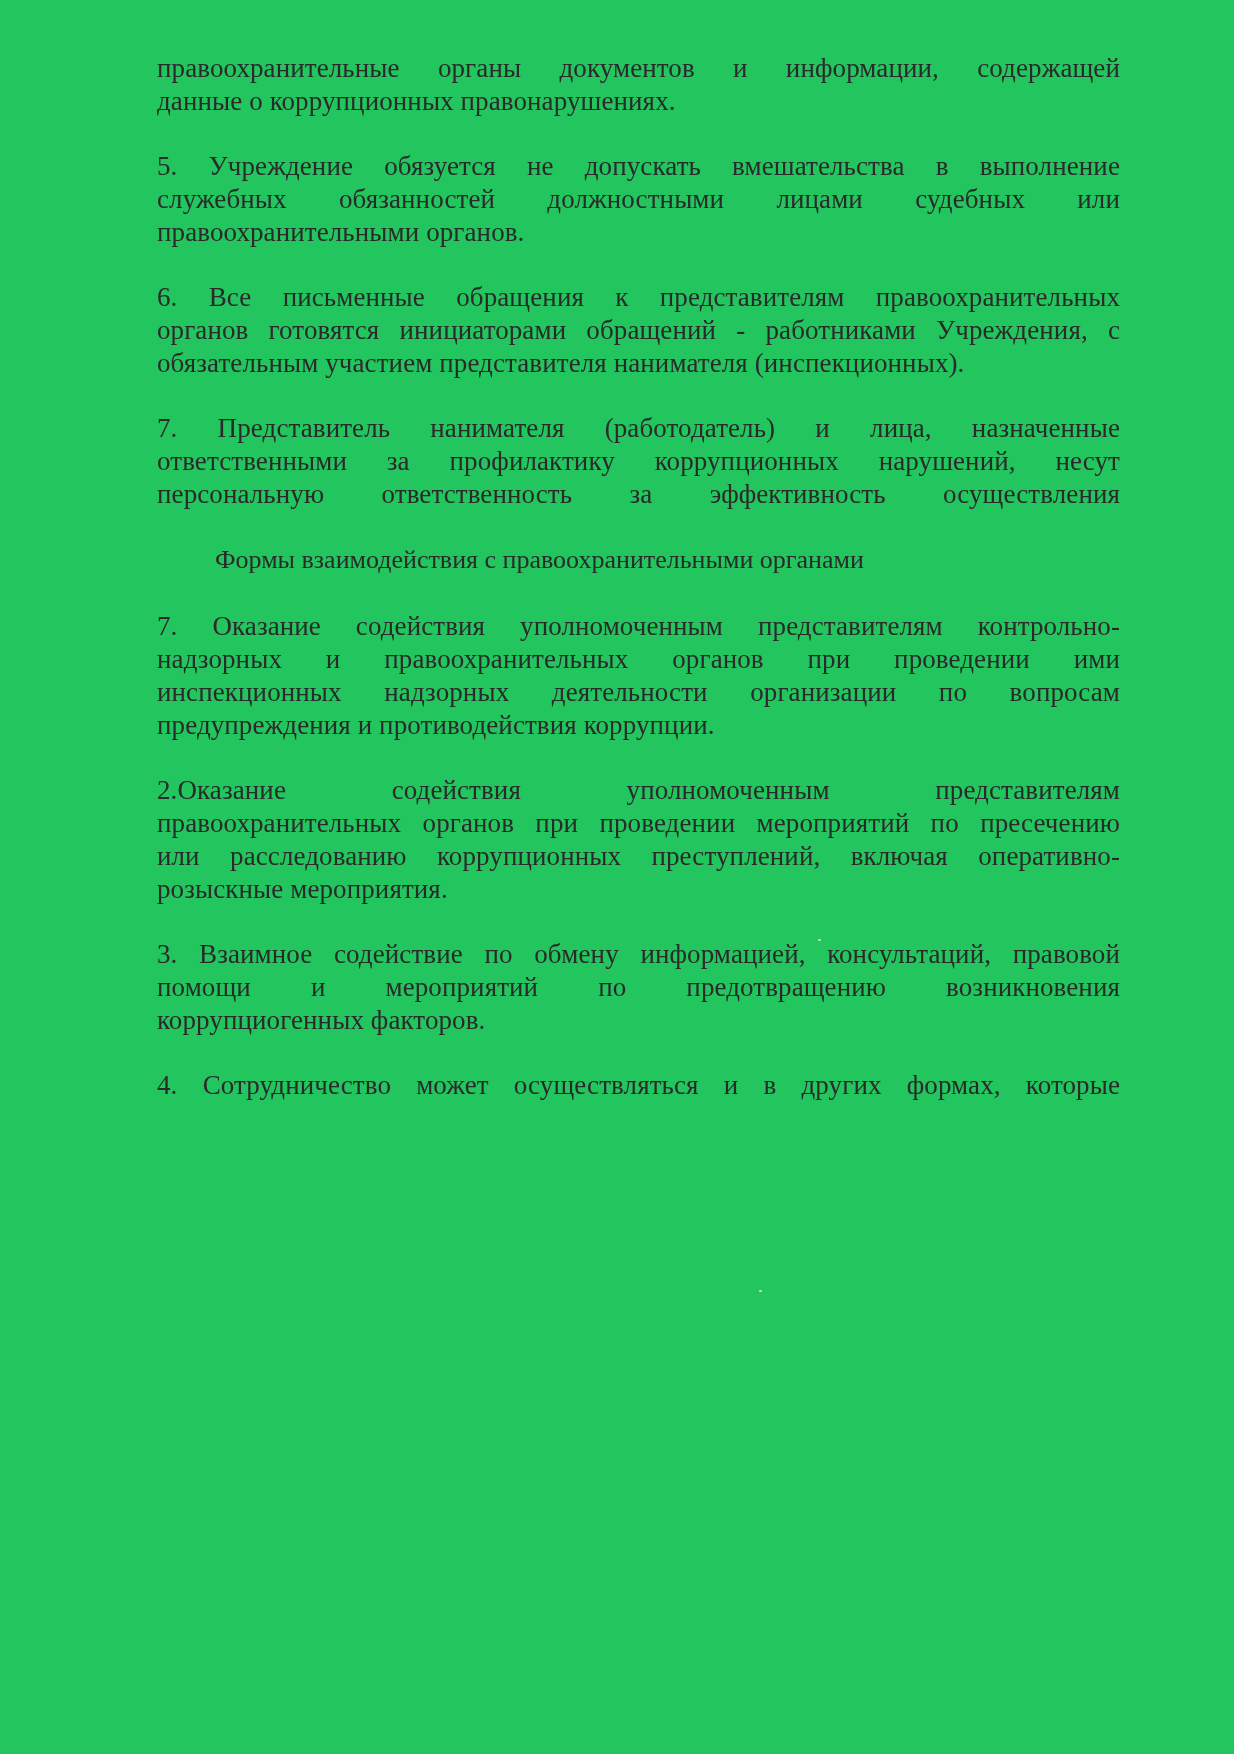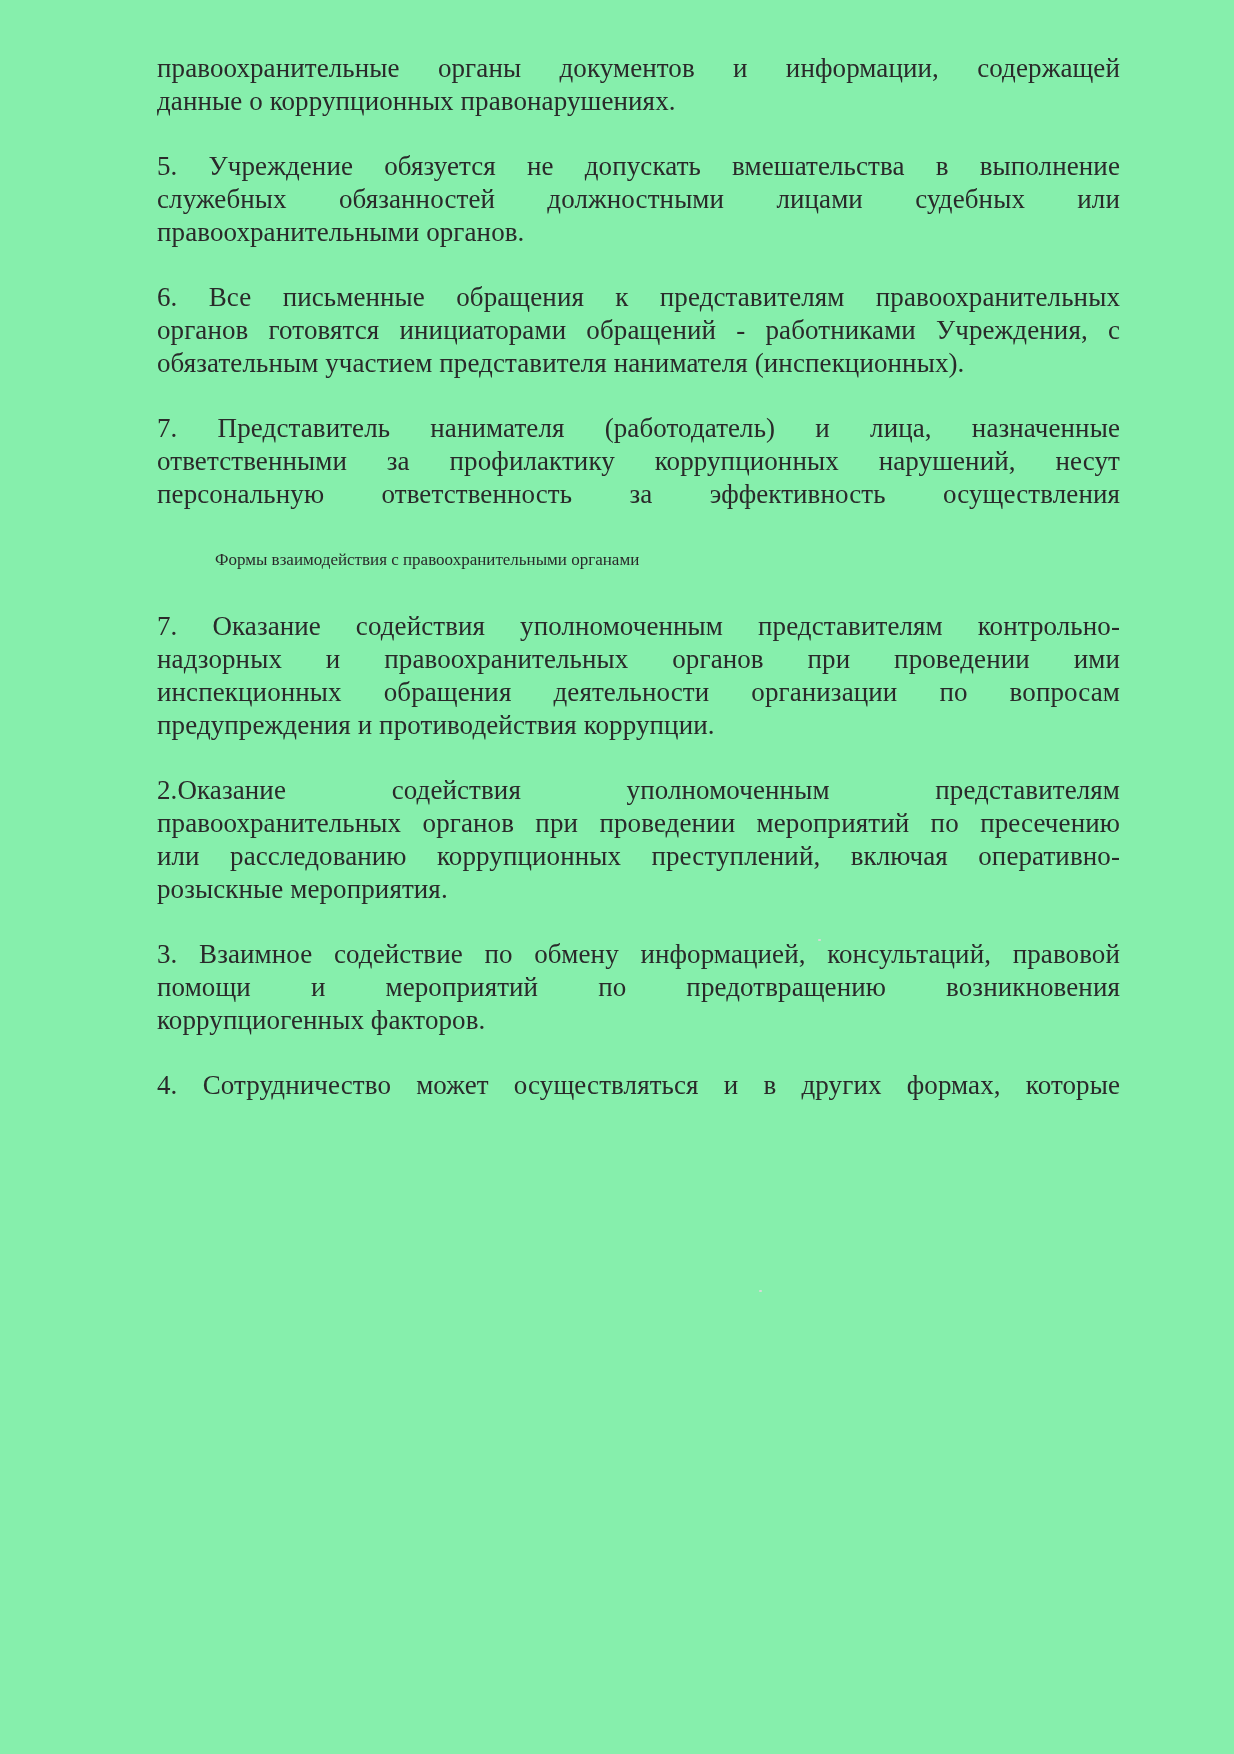--- a/index.html
+++ b/index.html
@@ -13,38 +13,38 @@
       position: relative;
       overflow: hidden;
       font-family: "Liberation Serif", "DejaVu Serif", serif;
       color: #2a2a2a;
     }
     .page {
       position: absolute;
       left: 0; top: 0;
       width: 1234px;
       height: 1754px;
-      background: #86efac;
+      background: #22c55e;
     }
     .content {
       position: absolute;
       left: 157px;
       top: 52px;
       width: 963px;
     }
     .para {
       font-size: 27px;
       line-height: 33px;
       text-align: justify;
       text-align-last: left;
       margin: 0 0 32px 0;
       letter-spacing: 0.1px;
     }
     .heading {
-      font-size: 17px;
+      font-size: 26px;
       line-height: 33px;
       margin: 4px 0 34px 0;
       padding-left: 58px;
       text-align: left;
     }
     .line {
       display: block;
       text-align: justify;
       text-align-last: justify;
     }
@@ -86,21 +86,21 @@
       <span class="line">7. Представитель нанимателя (работодатель) и лица, назначенные</span>
       <span class="line">ответственными за профилактику коррупционных нарушений, несут</span>
       <span class="line">персональную ответственность за эффективность осуществления</span>
     </p>
 
     <h2 class="heading" style="font-weight:normal;">Формы взаимодействия с правоохранительными органами</h2>
 
     <p class="para">
       <span class="line">7. Оказание содействия уполномоченным представителям контрольно-</span>
       <span class="line">надзорных и правоохранительных органов при проведении ими</span>
-      <span class="line">инспекционных обращения деятельности организации по вопросам</span>
+      <span class="line">инспекционных надзорных деятельности организации по вопросам</span>
       <span class="line last">предупреждения и противодействия коррупции.</span>
     </p>
 
     <p class="para">
       <span class="line">2.Оказание содействия уполномоченным представителям</span>
       <span class="line">правоохранительных органов при проведении мероприятий по пресечению</span>
       <span class="line">или расследованию коррупционных преступлений, включая оперативно-</span>
       <span class="line last">розыскные мероприятия.</span>
     </p>
 

